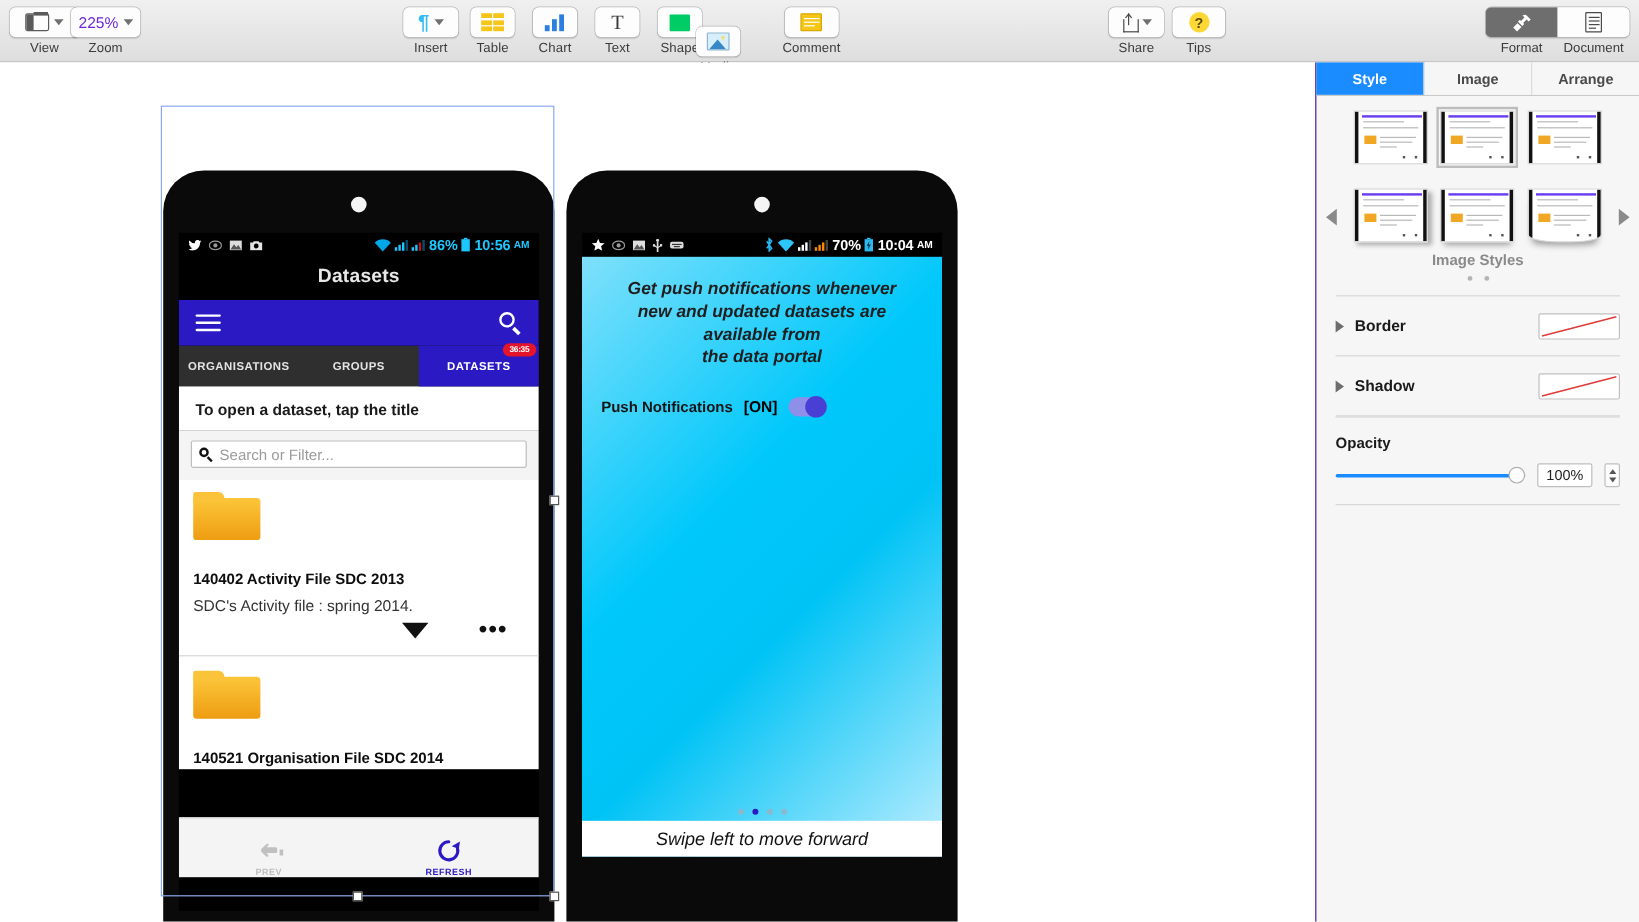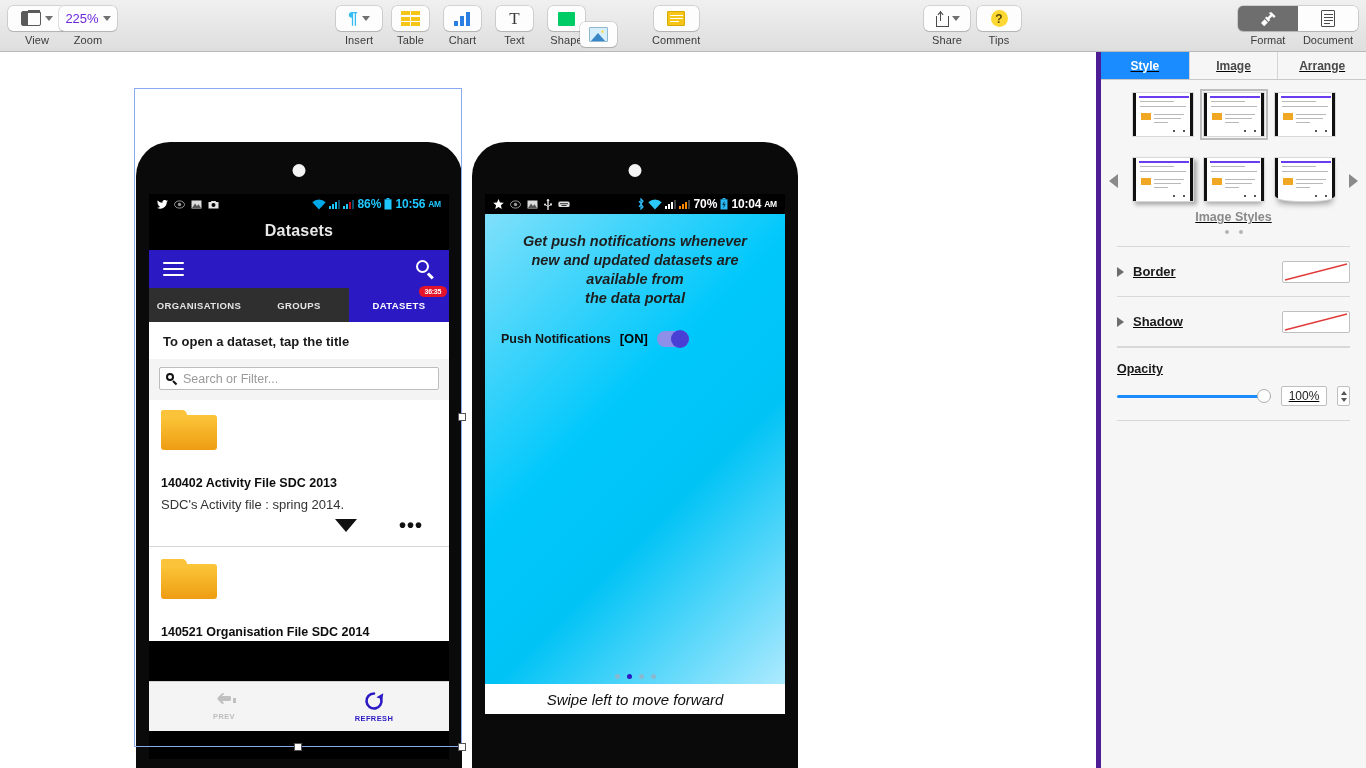--- a/index.html
+++ b/index.html
@@ -158,21 +158,21 @@
   .switch { width:32px; height:16px; border-radius:9px; background:#8d8fe8; position:relative; }
   .switch i { position:absolute; right:0; top:-1px; width:18px;height:18px;border-radius:50%;background:#4a3fd4; display:block; }
   .p2-dots { position:absolute; left:0; right:0; bottom:35px; display:flex; justify-content:center; gap:7px; }
   .p2-dots i { width:5px;height:5px;border-radius:50%;background:#8ab9cf; display:block; }
   .p2-dots i.on { background:#2b1ac4; }
   .p2-foot { position:absolute; left:0; right:0; bottom:0; height:30px; background:#fff;
      display:flex; align-items:center; justify-content:center; font-size:15px; font-style:italic; color:#111; }
 
   
   .sidebar { position:absolute; right:0; top:52px; width:270px; height:716px; background:#f6f6f6;
-     border-left:5px solid #4c1d95;text-decoration:underline; }
+     border-left:1px solid #4c1d95; }
   .sb-tabs { display:flex; height:28px; border-bottom:1px solid #c9c9c9; }
   .sb-tab { flex:1; display:flex; align-items:center; justify-content:center; font-size:12px;
      color:#4a4a4a; background:#f6f6f6; border-right:1px solid #d5d5d5; font-weight:bold; }
   .sb-tab.active { background:#1a8cff; color:#fff; }
   .styles-area { position:relative; padding:12px 0 0; }
   .style-grid { display:grid; grid-template-columns:repeat(3,1fr); row-gap:20px; padding:0 26px; justify-items:center; }
   .thumb { width:62px; height:45px; background:#fff; border:1px solid #d8d8d8; position:relative; overflow:hidden; }
   .thumb.sel { outline:2px solid #bdbdbd; outline-offset:1px; }
   .thumb .tb-bar { position:absolute; left:6px; right:4px; top:3px; height:1.5px; background:#6a3df0; }
   .thumb .tb-line { position:absolute; height:1px; background:#b9b9b9; }
@@ -438,21 +438,21 @@
           <span class="folder">
               <b></b>
               <s></s>
             </span>
           <div style="flex:1;">
             <div class="ds-title">140521 Organisation File SDC 2014</div>
           </div>
         </div>
       </div>
 
-      <div class="p1-bottombar" style="position:absolute;left:0;right:0;bottom:28px;">
+      <div class="p1-bottombar" style="position:absolute;left:0;right:0;bottom:28px;align-items:flex-end;">
         <div class="bb">
           <svg width="26" height="17" viewBox="0 0 26 17">
               <path d="M25 6h-3v5h3zM20 5.5c0-.8-.6-1.4-1.4-1.4H11l1.6-1.5c.5-.5.3-1.3-.4-1.5-.5-.2-1 .1-1.3.4L7 5.3c-.7.7-.7 1.9 0 2.6l3.9 3.8c.4.4 1.1.4 1.5 0 .4-.4.4-1 0-1.4L11 8.9h7.6c.8 0 1.4-.6 1.4-1.4z" fill="#c0c0c0"></path>
             </svg>
           <span class="bb-label" style="color:#bdbdbd">PREV</span>
         </div>
         <div class="bb">
           <svg width="22" height="20" viewBox="0 0 22 20">
               <path d="M11 2.5a7.5 7.5 0 1 0 7.2 5.4" fill="none" stroke="#2b1ac4" stroke-width="2.6" stroke-linecap="round"></path>
               <path d="M20.3 2.2 L19.4 8.6 L13.4 6.2 Z" fill="#2b1ac4"></path>

